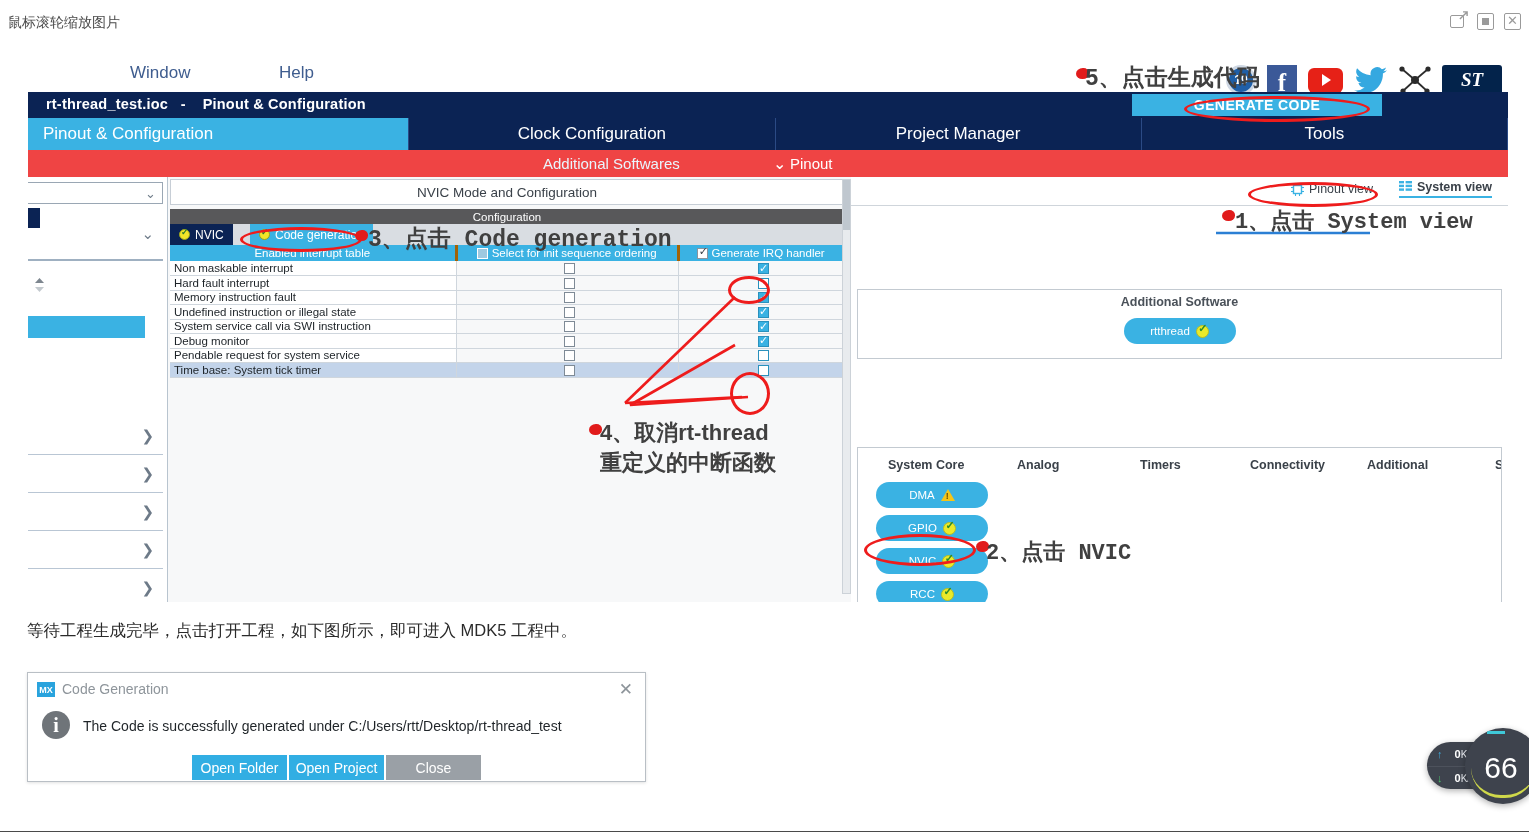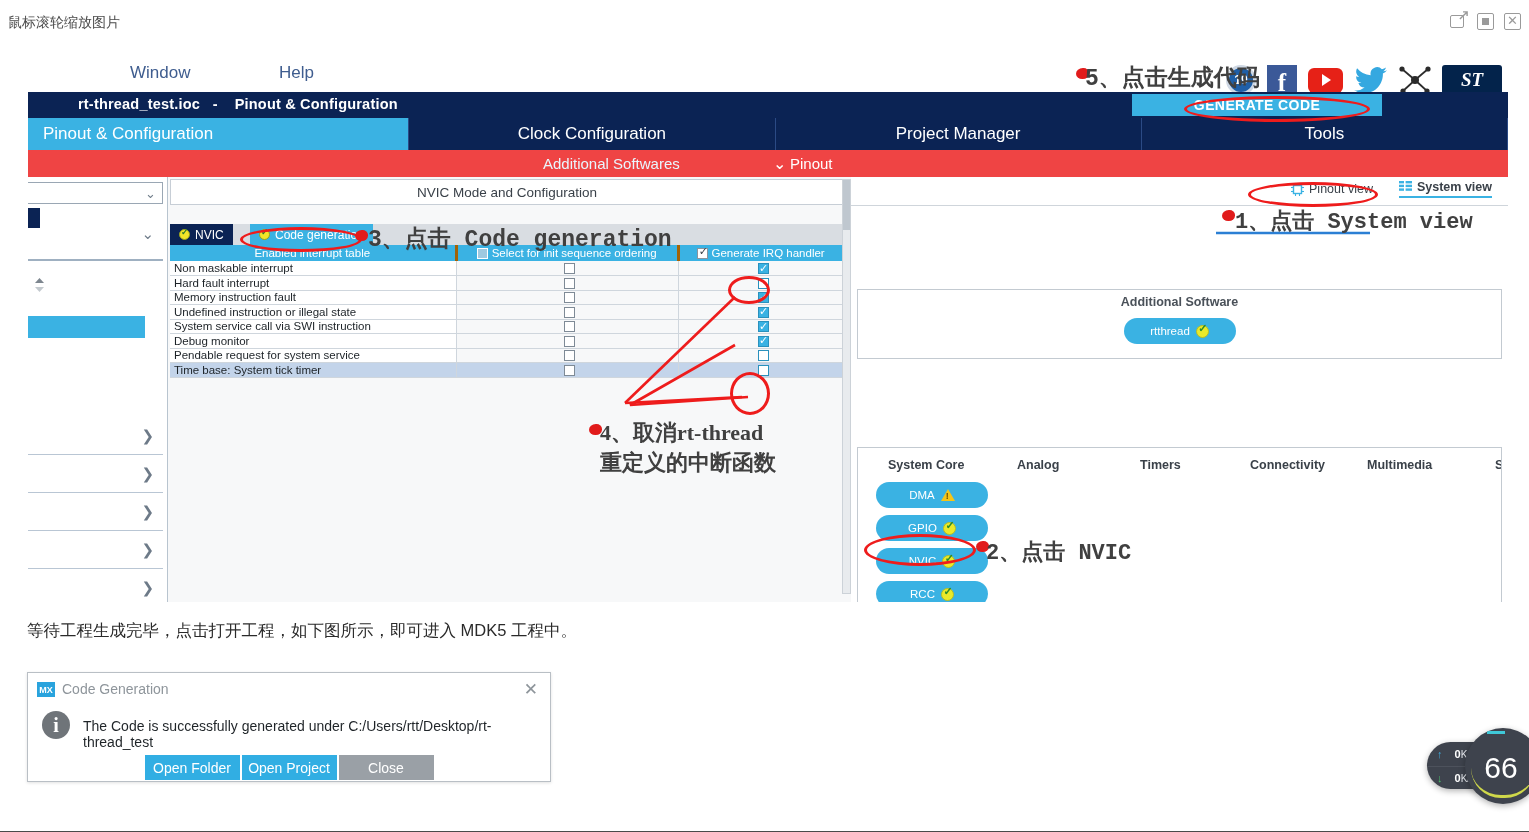--- a/index.html
+++ b/index.html
@@ -92,21 +92,20 @@
   }
 
   
   .mx-projbar{
     position:absolute; left:0; top:47px; width:100%; height:26px;
     background:#0b2354; color:#fff;
   }
   .mx-projbar .pb-text{
     position:absolute; left:18px; top:4px; font-size:14.5px; font-weight:bold;
     letter-spacing:.2px;
-    margin-left:32px;
   }
   .gen-code{
     position:absolute; right:126px; top:2px;
     width:250px; height:22px; background:#3ab2e3; color:#fff;
     font-size:14px; font-weight:bold; letter-spacing:.4px;
     display:flex; align-items:center; justify-content:center;
     cursor:pointer;
   }
 
   
@@ -267,37 +266,37 @@
   }
   .cat-head{ position:absolute; top:10px; font-size:12.5px; font-weight:bold; color:#3a4149; cursor:pointer;}
   .sys-list{ position:absolute; left:18px; top:34px; display:flex; flex-direction:column; gap:7px;}
 
   
   .ann{
     position:absolute; color:#404040; font-weight:bold; pointer-events:none;
     white-space:nowrap;
   }
   .ann.mono{ font-family:"Liberation Mono", monospace; }
-  .ann.cn{ font-family:Liberation Serif, serif; }
+  .ann.cn{ font-family:Liberation Sans, sans-serif; }
   .ellipse{
     position:absolute; border:3px solid #ee1c1c; border-radius:50%;
     pointer-events:none;
   }
   .mark-dot{
     position:absolute; width:13px; height:11px; background:#e11b1b;
     border-radius:55% 45% 50% 50%; pointer-events:none;
   }
   .ann-svg{ position:absolute; left:0; top:0; pointer-events:none; overflow:visible;}
 
   
   .caption{
     position:absolute; left:27px; top:575px; font-size:16.5px; color:#2a2a2a;
   }
   .dialog{
-    position:absolute; left:27px; top:627px; width:524px; height:110px;
+    position:absolute; left:27px; top:627px; width:619px; height:110px;
     background:#fff; border:1px solid #b9bfc5;
     box-shadow:0 1px 3px rgba(0,0,0,.12);
   }
   .dlg-ico{
     position:absolute; left:9px; top:9px; width:18px; height:15px; background:#29a3dd;
     color:#fff; font-size:9px; font-weight:bold; display:flex; align-items:center; justify-content:center;
     font-family:"Liberation Sans",sans-serif;
   }
   .dlg-title{ position:absolute; left:34px; top:8px; font-size:14px; color:#8e959b;}
   .dlg-x{ position:absolute; right:12px; top:6px; font-size:17px; color:#8e959b; cursor:pointer;}
@@ -452,20 +451,21 @@
         <div class="ls-row" style="top:354px;">
             <span class="ls-chev">❯</span>
           </div>
         <div class="ls-row" style="top:392px;">
             <span class="ls-chev">❯</span>
           </div>
       </div>
 
       <div class="mx-center">
         <div class="nvic-title">NVIC Mode and Configuration</div>
+        <div class="cfg-bar">Configuration</div>
 
         <div class="tab-strip">
           <div class="ts-tab t1">
             <span class="dot-ok"></span>
             <span>NVIC</span>
           </div>
           <div class="ts-tab t2">
             <span class="dot-ok"></span>
             <span>Code generation</span>
           </div>
@@ -582,21 +582,21 @@
               <span class="badge-ok"></span>
             </span>
           </div>
         </div>
 
         <div class="cat-box">
           <div class="cat-head" style="left:30px;">System Core</div>
           <div class="cat-head" style="left:159px;">Analog</div>
           <div class="cat-head" style="left:282px;">Timers</div>
           <div class="cat-head" style="left:392px;">Connectivity</div>
-          <div class="cat-head" style="left:509px;">Multimedia</div>
+          <div class="cat-head" style="left:509px;">Additional</div>
           <div class="cat-head" style="left:637px;">Sec</div>
           <div class="sys-list" id="sys-list">
               <span class="chip">
                 <span>DMA</span>
                 <span class="badge-warn"></span>
               </span>
               <span class="chip">
                 <span>GPIO</span>
                 <span class="badge-ok"></span>
               </span>

